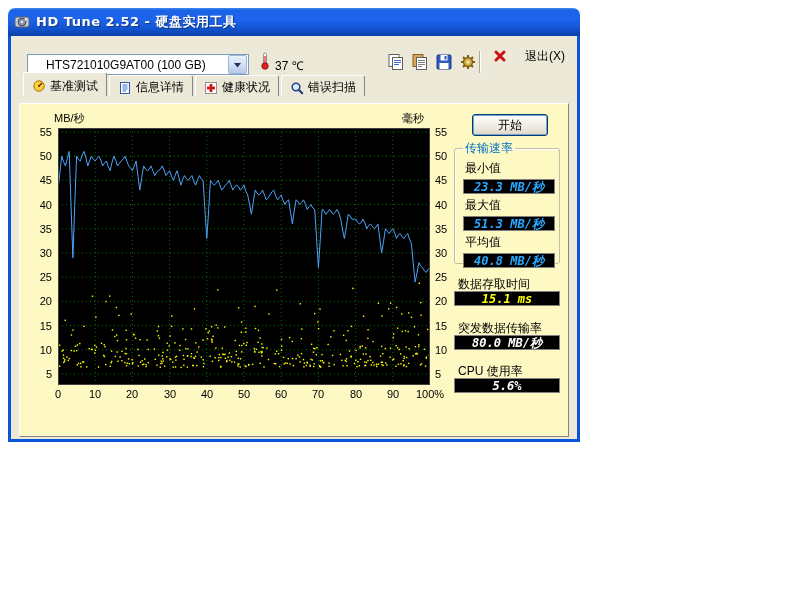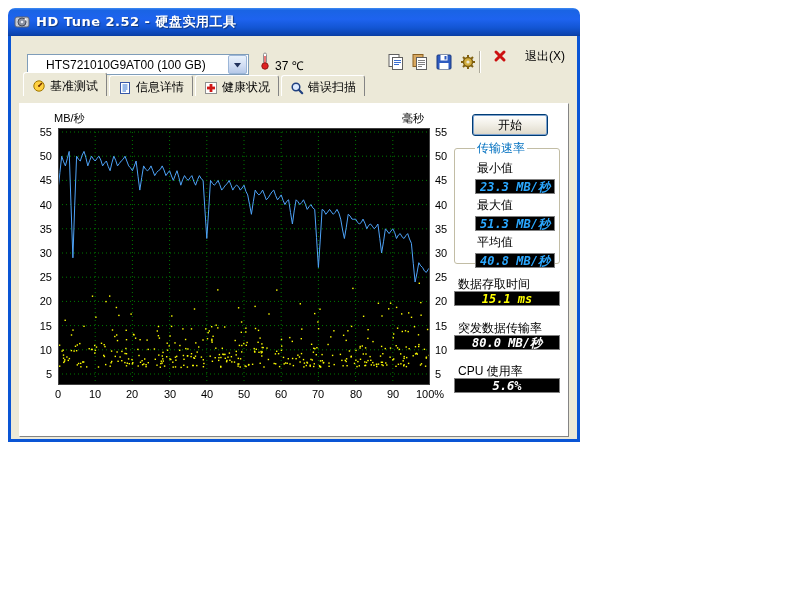--- a/index.html
+++ b/index.html
@@ -35,39 +35,39 @@
     background:transparent;border:1px solid transparent;font-size:12px;font-family:"Liberation Sans",sans-serif;cursor:pointer;}
   
   .tabstrip{position:absolute;left:12px;top:36px;height:24px;display:flex;align-items:flex-end;z-index:3;}
   .tab{box-sizing:border-box;height:21px;padding:3px 8px 0 8px;margin-right:2px;font-size:12px;
     background:#ece9d8;border:1px solid #848484;border-bottom:none;border-top-color:#fff;border-left-color:#fff;
     border-radius:3px 3px 0 0;display:flex;align-items:center;gap:4px;cursor:pointer;white-space:nowrap;}
   .tab.active{height:24px;background:#ece9d8;position:relative;z-index:4;box-shadow:0 1px 0 #ece9d8;}
   .tab-icon{display:inline-block;width:14px;height:14px;}
   
   .tabpage{position:absolute;left:8px;top:67px;width:548px;height:332px;box-sizing:content-box;
-    background:#ffffff;border:1px solid;border-color:#ffffff #848484 #848484 #ffffff;z-index:2;}
+    background:#fef9c3;border:1px solid;border-color:#ffffff #848484 #848484 #ffffff;z-index:2;}
   .axis-label{position:absolute;font-size:11px;}
   .axis-left{left:34px;top:7px;}
   .axis-right{left:382px;top:7px;}
   #chart-svg{position:absolute;left:38px;top:24px;width:372px;height:257px;display:block;}
   .ytick{position:absolute;font-size:11px;line-height:12px;}
   .ycol-left{position:absolute;left:6px;top:24px;width:28px;height:257px;}
   .ycol-left .ytick{right:2px;text-align:right;width:26px;}
   .ycol-right{position:absolute;left:413px;top:24px;width:32px;height:257px;}
   .ycol-right .ytick{left:2px;text-align:left;width:30px;}
   .xticks{position:absolute;left:0;top:284px;width:460px;height:14px;}
   .xtick{position:absolute;width:40px;text-align:center;font-size:11px;}
   
   .start-btn{position:absolute;left:452px;top:10px;width:76px;height:22px;box-sizing:border-box;
     border:1px solid #003c74;border-radius:3px;font-size:12px;font-family:"Liberation Sans",sans-serif;
     background:linear-gradient(180deg,#ffffff 0%,#f2f0e8 45%,#e2ddcf 90%,#d5ceba 100%);
     box-shadow:0 0 0 1px #7da2ce inset;cursor:pointer;}
   .group{position:absolute;left:434px;top:36px;width:106px;height:124px;box-sizing:border-box;
-    margin:0;padding:1px 4px 2px 20px;border:1px solid #c2bda5;border-radius:3px;
+    margin:0;padding:1px 4px 2px 8px;border:1px solid #c2bda5;border-radius:3px;
     box-shadow:1px 1px 0 #ffffff inset;}
   .group legend{font-size:12px;padding:0 2px;color:var(--group_title_blue,#0070c0);}
   .side-lbl{font-size:12px;margin:2px 0 2px 2px;}
   .side-lbl.abs{position:absolute;left:438px;margin:0;}
   .val{height:15px;line-height:15px;background:#000;border:1px solid #808080;box-sizing:border-box;
     text-align:center;font-family:"DejaVu Sans Mono",monospace;font-weight:bold;font-size:12px;font-style:italic;}
   .group .val{margin-bottom:3px;}
   .val.abs{position:absolute;left:434px;width:106px;}
   .val.cyan{color:var(--value_cyan,#2ba8ff);}
   .val.yellow{color:var(--value_yellow,#ffff00);}

